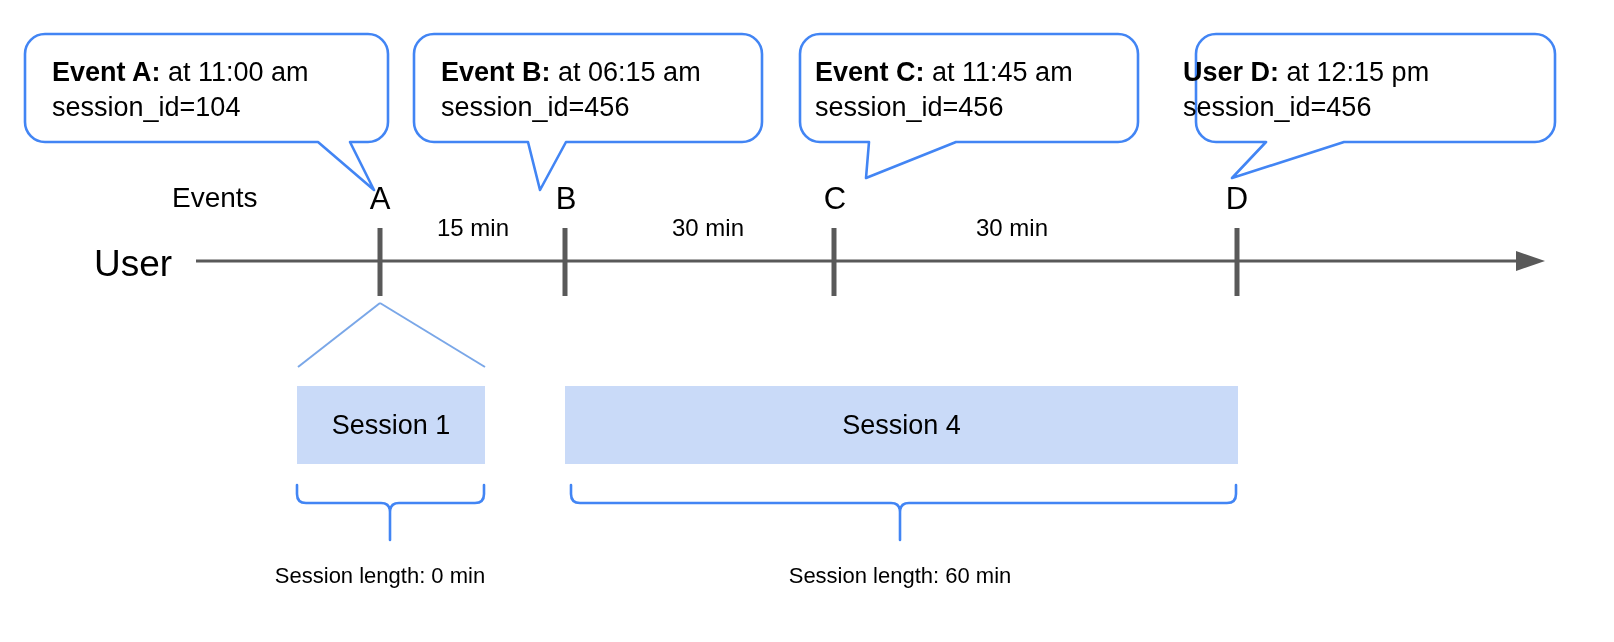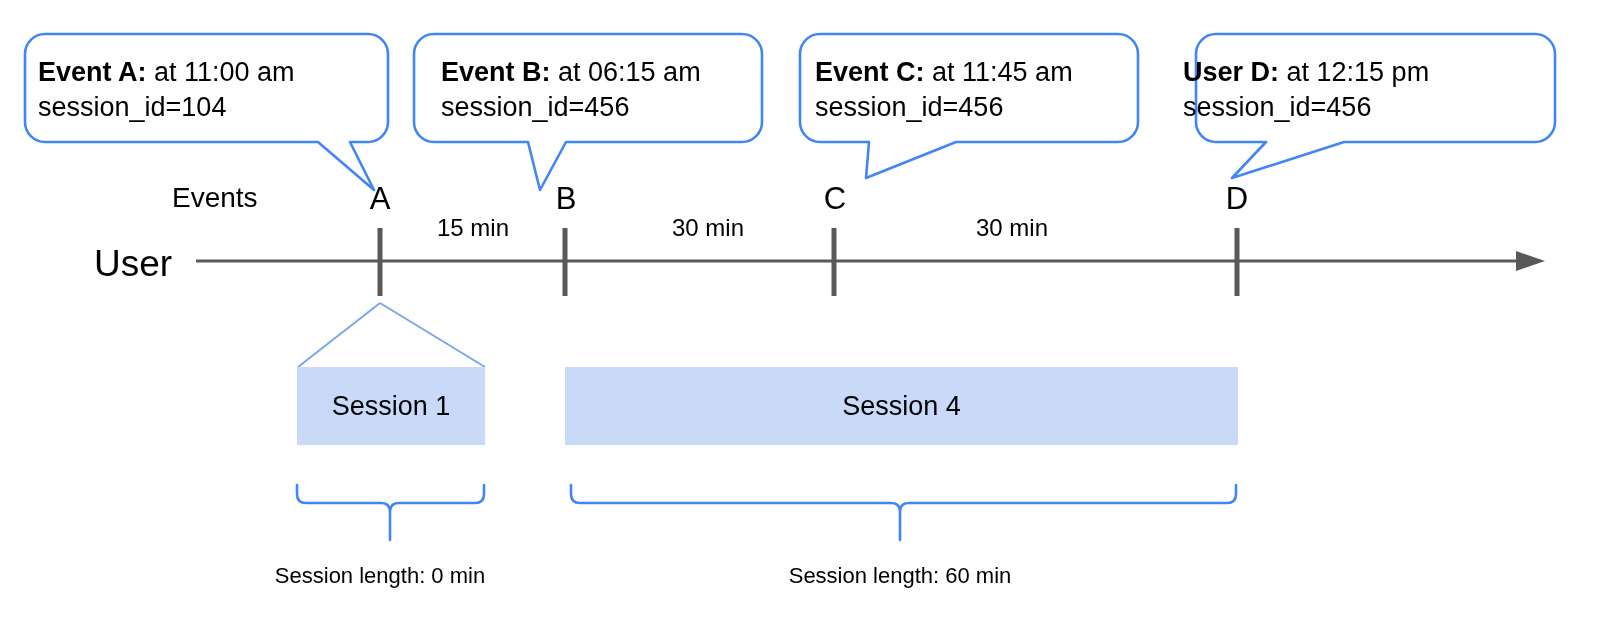--- a/index.html
+++ b/index.html
@@ -66,20 +66,21 @@
     line-height: 37px;
     color: #000000;
     white-space: nowrap;
   }
   .session-bar {
     position: absolute;
     background: #c9daf8;
     display: flex;
     align-items: center;
     justify-content: center;
+    margin-top: 19px;
   }
   .session-bar span {
     font-size: 27px;
     line-height: 27px;
     color: #000000;
     white-space: nowrap;
   }
   .length-label {
     position: absolute;
     font-size: 22px;
@@ -144,21 +145,21 @@
                L 484,485" fill="none" stroke="#4285f4" stroke-width="2.6" stroke-linecap="round" stroke-linejoin="round"></path>
     </g>
 
     <g>
       <path d="M 571,485 L 571,494 Q 571,503 580,503 L 891,503 Q 900,503 900,512
                L 900,540 L 900,512 Q 900,503 909,503 L 1227,503 Q 1236,503 1236,494
                L 1236,485" fill="none" stroke="#4285f4" stroke-width="2.6" stroke-linecap="round" stroke-linejoin="round"></path>
     </g>
   </svg>
 
-  <div class="callout-text" style="left:38px; top:55px;">
+  <div class="callout-text" style="left:52px; top:55px;">
     <div>
       <span class="lead">Event A:</span><span> at 11:00 am</span>
     </div>
     <div>session_id=104</div>
   </div>
 
   <div class="callout-text" style="left:441px; top:55px;">
     <div>
       <span class="lead">Event B:</span><span> at 06:15 am</span>
     </div>

